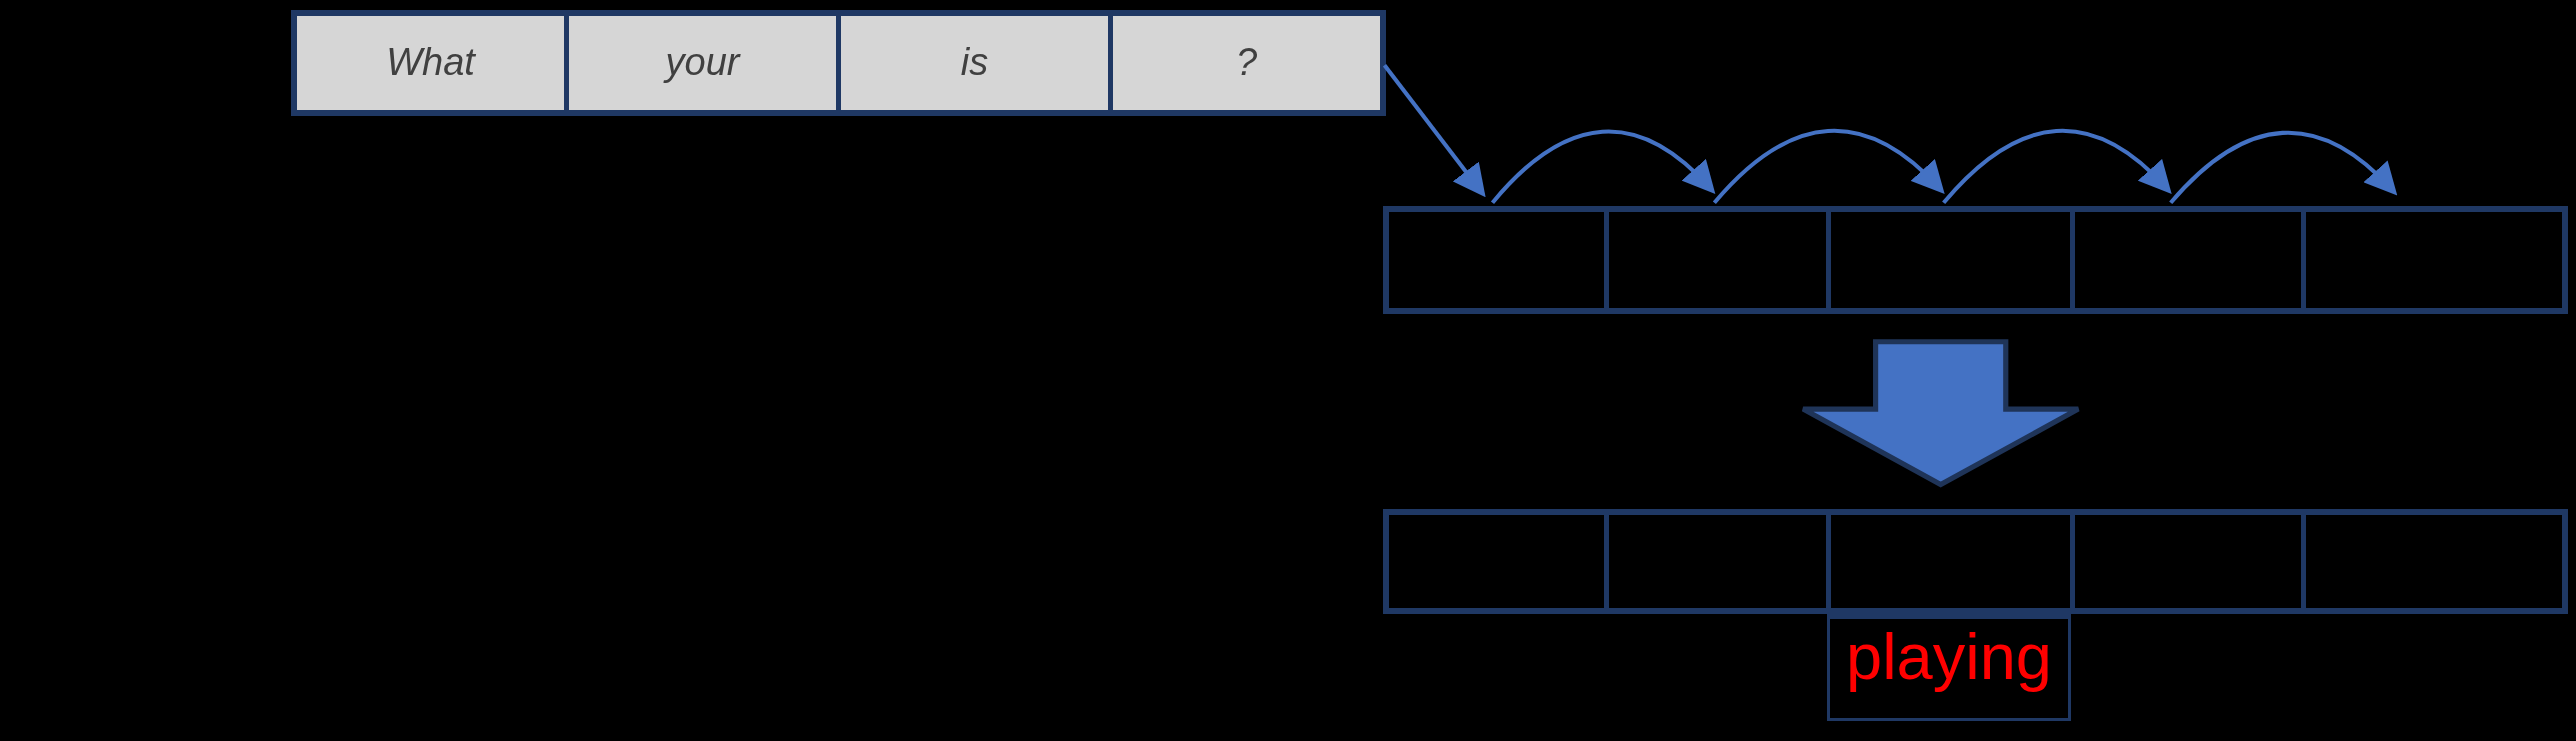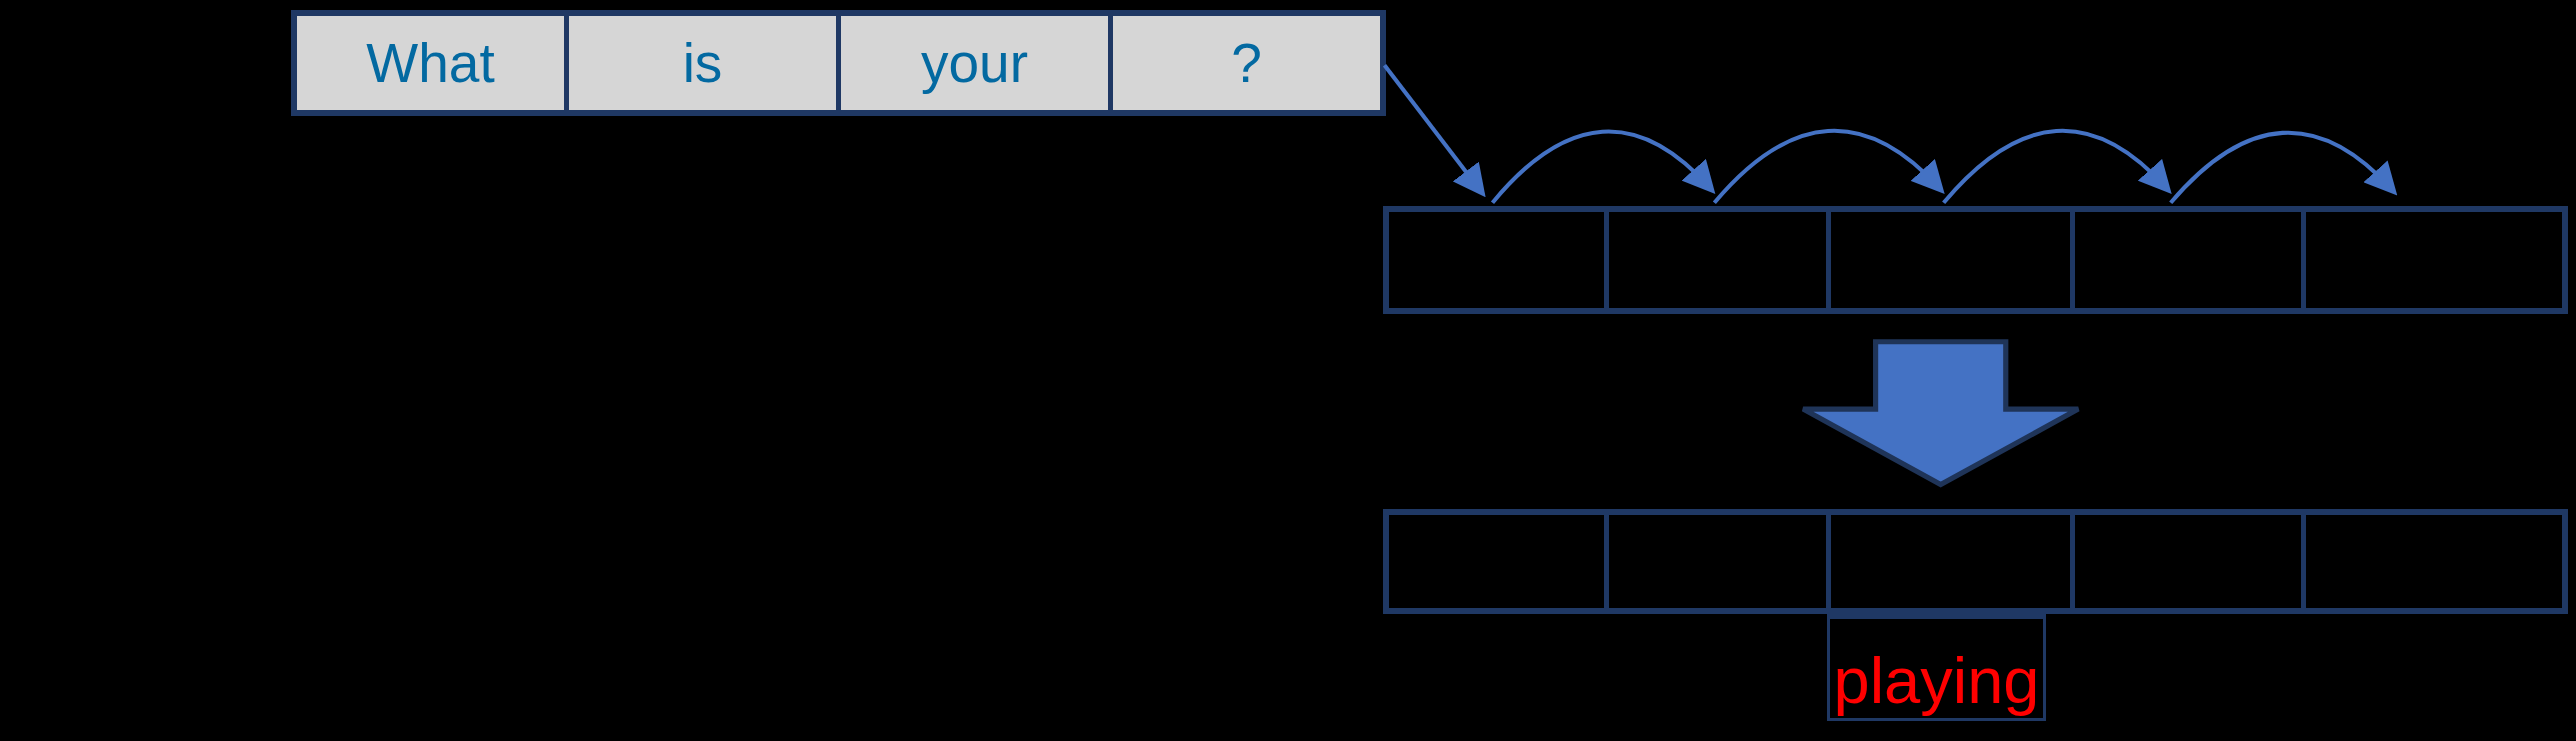--- a/index.html
+++ b/index.html
@@ -26,23 +26,24 @@
     box-sizing: border-box;
     border: 6px solid #1F3864;
     background: #D6D6D6;
     display: flex;
   }
   .word-cell {
     flex: 1 1 0;
     display: flex;
     align-items: center;
     justify-content: center;
-    font-size: 55px;
-    color: #0369a1;
+    font-size: 38px;
+    color: #404040;
     white-space: nowrap;
+    font-style: italic;
   }
   .word-cell + .word-cell {
     border-left: 5.2px solid #1F3864;
   }
 
   
   .box-row {
     position: absolute;
     left: 1383px;
     width: 1185px;
@@ -59,27 +60,27 @@
   .empty-cell.c2 { width: 222px; }
   .empty-cell.c3 { width: 244px; }
   .empty-cell.c4 { width: 231px; }
   .empty-cell.c5 { flex: 1 1 auto; }
 
   
   .output-box {
     position: absolute;
     left: 1827px;
     top: 614px;
-    width: 219px;
+    width: 244px;
     height: 107px;
     box-sizing: border-box;
     border: 3.7px solid #1F3864;
     border-top-width: 5.2px;
     display: flex;
-    align-items: flex-end;
+    align-items: flex-start;
     justify-content: center;
   }
   .output-label {
     color: #FF0000;
     font-size: 65px;
     white-space: nowrap;
   }
 
   
   .arrow-layer {
@@ -91,22 +92,22 @@
     pointer-events: none;
   }
 </style>
 </head>
 <body>
 
 <div id="canvas">
 
   <div class="sentence-table">
     <div class="word-cell">What</div>
+    <div class="word-cell">your</div>
     <div class="word-cell">is</div>
-    <div class="word-cell">your</div>
     <div class="word-cell">?</div>
   </div>
 
   <div class="box-row token-row">
     <div class="empty-cell c1"></div>
     <div class="empty-cell c2"></div>
     <div class="empty-cell c3"></div>
     <div class="empty-cell c4"></div>
     <div class="empty-cell c5"></div>
   </div>

